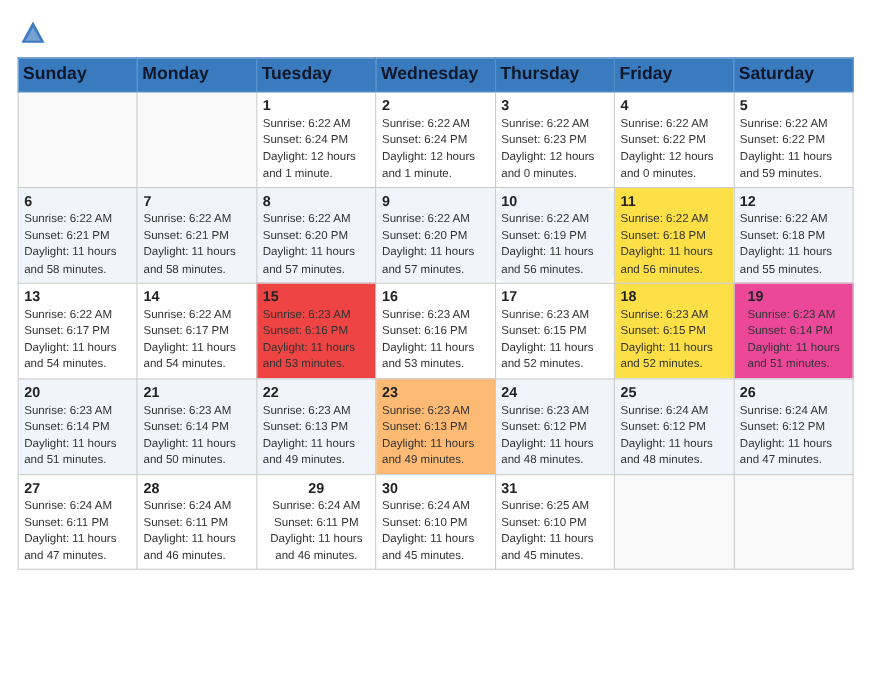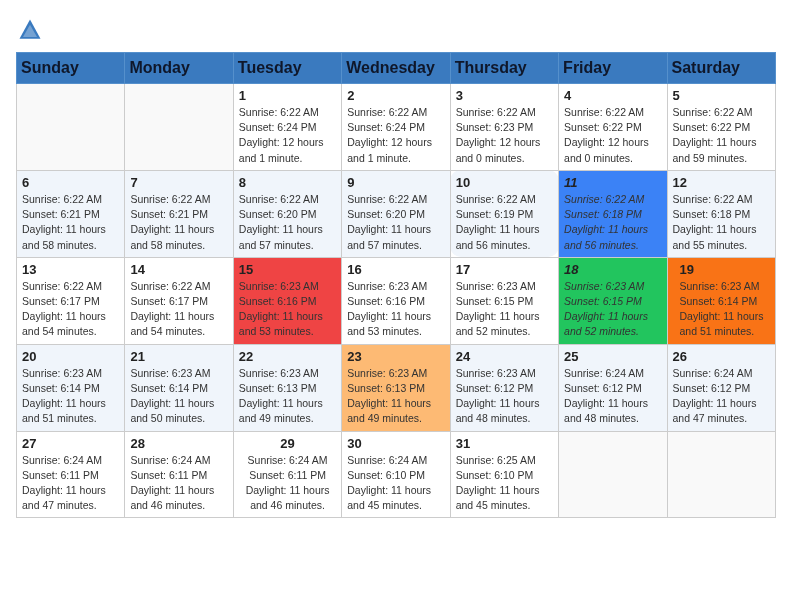--- a/index.html
+++ b/index.html
@@ -168,21 +168,21 @@
           <div class="day-info">Sunrise: 6:22 AM<br>Sunset: 6:20 PM<br>Daylight: 11 hours and 57 minutes.</div>
         </td>
         <td style="background: rgb(240, 245, 251);">
           <span class="day-num">9</span>
           <div class="day-info">Sunrise: 6:22 AM<br>Sunset: 6:20 PM<br>Daylight: 11 hours and 57 minutes.</div>
         </td>
         <td style="background: rgb(240, 245, 251); border-radius: 11px;">
           <span class="day-num">10</span>
           <div class="day-info">Sunrise: 6:22 AM<br>Sunset: 6:19 PM<br>Daylight: 11 hours and 56 minutes.</div>
         </td>
-        <td style="background: #3b82f6; font-style: italic;">
+        <td style="background: #fde047;">
           <span class="day-num">11</span>
           <div class="day-info">Sunrise: 6:22 AM<br>Sunset: 6:18 PM<br>Daylight: 11 hours and 56 minutes.</div>
         </td>
         <td style="background: rgb(240, 245, 251);">
           <span class="day-num">12</span>
           <div class="day-info">Sunrise: 6:22 AM<br>Sunset: 6:18 PM<br>Daylight: 11 hours and 55 minutes.</div>
         </td>
       </tr>
       <tr>
         <td style="background: rgb(255, 255, 255);">
@@ -198,25 +198,25 @@
           <div class="day-info">Sunrise: 6:23 AM<br>Sunset: 6:16 PM<br>Daylight: 11 hours and 53 minutes.</div>
         </td>
         <td style="background: rgb(255, 255, 255);">
           <span class="day-num">16</span>
           <div class="day-info">Sunrise: 6:23 AM<br>Sunset: 6:16 PM<br>Daylight: 11 hours and 53 minutes.</div>
         </td>
         <td style="background: rgb(255, 255, 255); margin-top: 44px;">
           <span class="day-num">17</span>
           <div class="day-info">Sunrise: 6:23 AM<br>Sunset: 6:15 PM<br>Daylight: 11 hours and 52 minutes.</div>
         </td>
-        <td style="background: #22c55e; font-style: italic;">
+        <td style="background: #fde047;">
           <span class="day-num">18</span>
           <div class="day-info">Sunrise: 6:23 AM<br>Sunset: 6:15 PM<br>Daylight: 11 hours and 52 minutes.</div>
         </td>
-        <td style="background: #f97316; padding-left: 12px;">
+        <td style="background: #ec4899; padding-left: 12px;">
           <span class="day-num">19</span>
           <div class="day-info">Sunrise: 6:23 AM<br>Sunset: 6:14 PM<br>Daylight: 11 hours and 51 minutes.</div>
         </td>
       </tr>
       <tr>
         <td style="background: rgb(240, 245, 251);">
           <span class="day-num">20</span>
           <div class="day-info">Sunrise: 6:23 AM<br>Sunset: 6:14 PM<br>Daylight: 11 hours and 51 minutes.</div>
         </td>
         <td style="background: rgb(240, 245, 251);">

